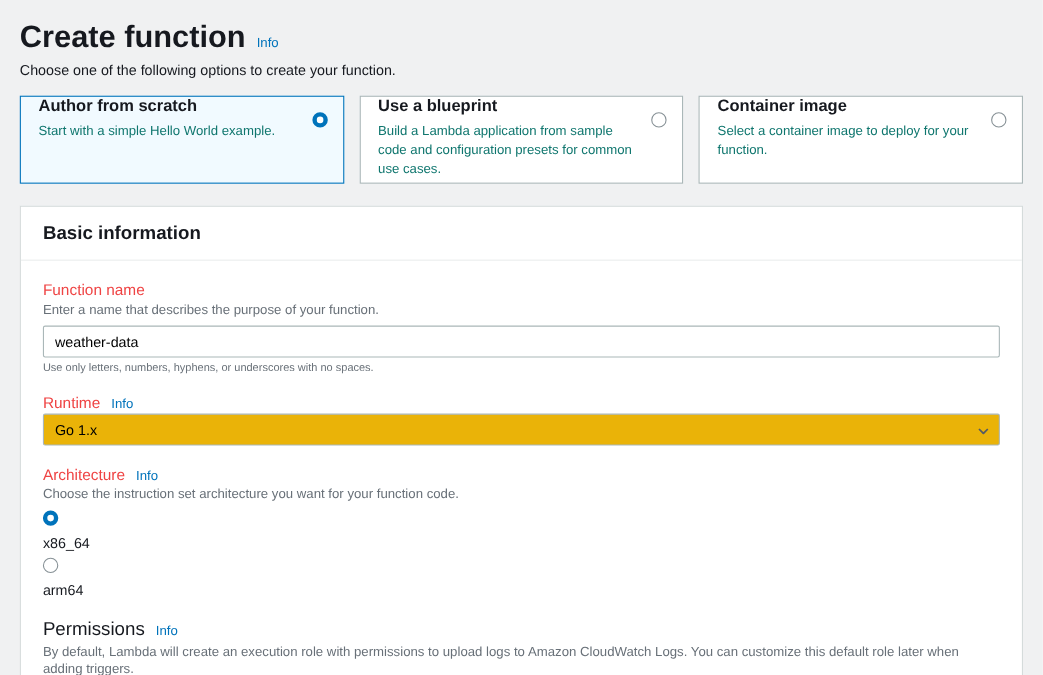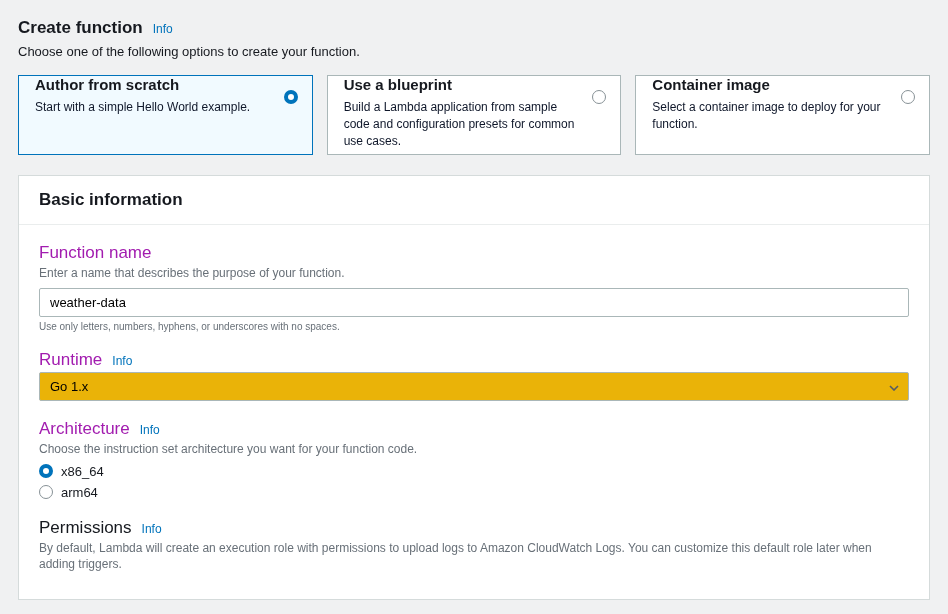--- a/index.html
+++ b/index.html
@@ -4,40 +4,40 @@
 <style>
   * { box-sizing: border-box; margin: 0; padding: 0; }
   body {
     font-family: "Amazon Ember", "Helvetica Neue", Arial, sans-serif;
     background: #f0f1f2;
     color: #16191f;
     font-size: 14px;
     padding: 18px;
   }
   .page-title-row { display: flex; align-items: baseline; gap: 10px; margin-bottom: 6px; }
-  h1 { font-size: 17px; font-weight: 600; }
+  h1 { font-size: 28px; font-weight: 600; }
   .info-link { color: #0073bb; font-size: 12px; font-weight: 400; cursor: pointer; }
   .subtitle { font-size: 13px; color: #16191f; margin-bottom: 16px; }
 
   .options-row { display: flex; gap: 14px; margin-bottom: 20px; }
   .option-card {
     flex: 1;
     background: #fff;
     border: 1px solid #aab7b8;
     padding: 0 16px;
     position: relative;
     cursor: pointer;
     min-height: 80px;
   }
   .option-card.selected {
     border: 1px solid #0073bb;
     background: #f1faff;
   }
   .option-title { font-weight: 600; font-size: 15px; margin-bottom: 6px; padding-right: 24px; }
-  .option-desc { font-size: 12px; color: #0f172a; line-height: 1.4; padding-right: 18px; }
+  .option-desc { font-size: 12px; color: #0f766e; line-height: 1.4; padding-right: 18px; }
   .option-radio {
     position: absolute; top: 14px; right: 14px;
     width: 14px; height: 14px; border-radius: 50%;
     border: 1px solid #879196; background: #fff;
   }
   .option-card.selected .option-radio {
     border: 4px solid #0073bb; width: 14px; height: 14px;
   }
 
   .panel {
@@ -46,21 +46,21 @@
   }
   .panel-header {
     padding: 14px 20px;
     border-bottom: 1px solid #eaeded;
   }
   .panel-header h2 { font-size: 17px; font-weight: 700; }
   .panel-body { padding: 18px 20px 8px 20px; }
 
   .field { margin-bottom: 18px; }
   .field-label-row { display: flex; align-items: baseline; gap: 10px; margin-bottom: 2px; }
-  .field-label { font-weight: 500; font-size: 17px; color: #a21caf; }
+  .field-label { font-weight: 500; font-size: 14px; color: #ef4444; }
   .field-help { font-size: 12px; color: #687078; margin-bottom: 6px; line-height: 1.4; }
   .field-hint { font-size: 10px; color: #687078; margin-top: 4px; }
 
   input[type="text"] {
     width: 100%;
     padding: 6px 10px;
     border: 1px solid #aab7b8;
     border-radius: 2px;
     font-size: 13px;
     font-family: inherit;
@@ -77,21 +77,21 @@
     font-size: 13px;
     background: #eab308;
     cursor: pointer;
     text-align: left;
   }
   .select-caret {
     position: absolute; right: 10px; top: 50%; transform: translateY(-50%);
     pointer-events: none;
   }
 
-  .radio-row { display: flex; align-items: flex-start; gap: 8px; margin-bottom: 6px; cursor: pointer; }
+  .radio-row { display: flex; align-items: flex-start; gap: 8px; margin-bottom: 6px; cursor: pointer; flex-direction: column; }
   .radio-dot {
     width: 14px; height: 14px; border-radius: 50%;
     border: 1px solid #879196; background: #fff; flex-shrink: 0;
   }
   .radio-row.checked .radio-dot { border: 4px solid #0073bb; }
   .radio-label { font-size: 13px; }
 
   .section-title-row { display: flex; align-items: baseline; gap: 10px; margin-bottom: 2px; }
   .section-title { font-size: 17px; font-weight: 400; }
 </style>

